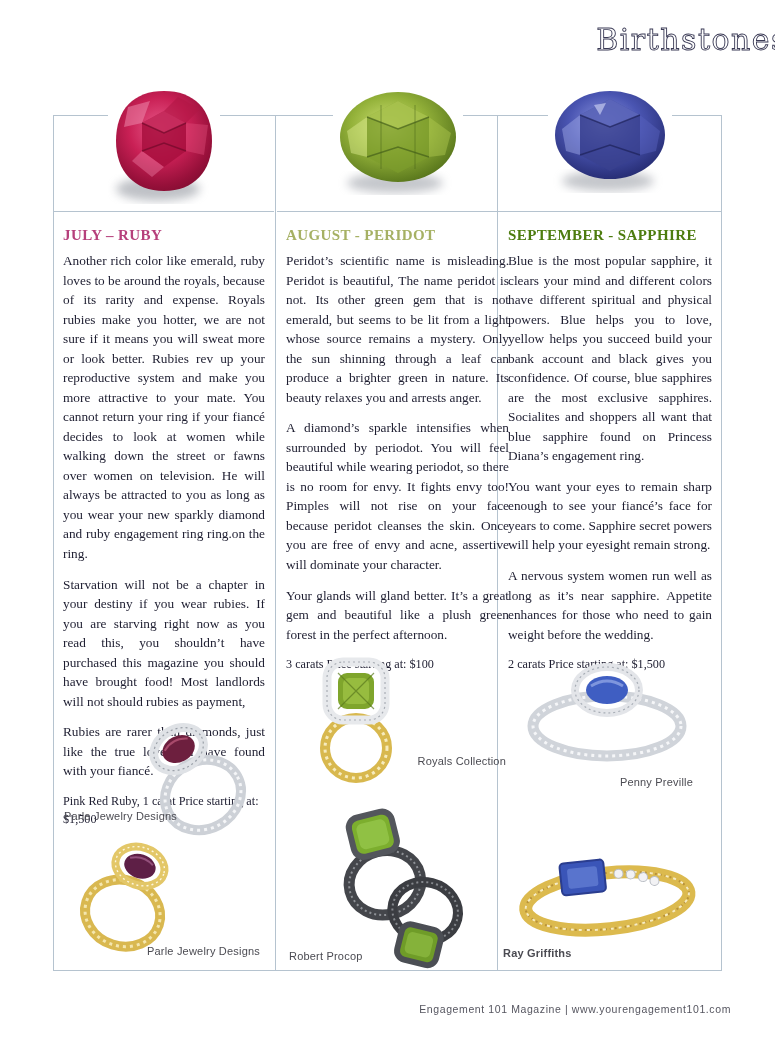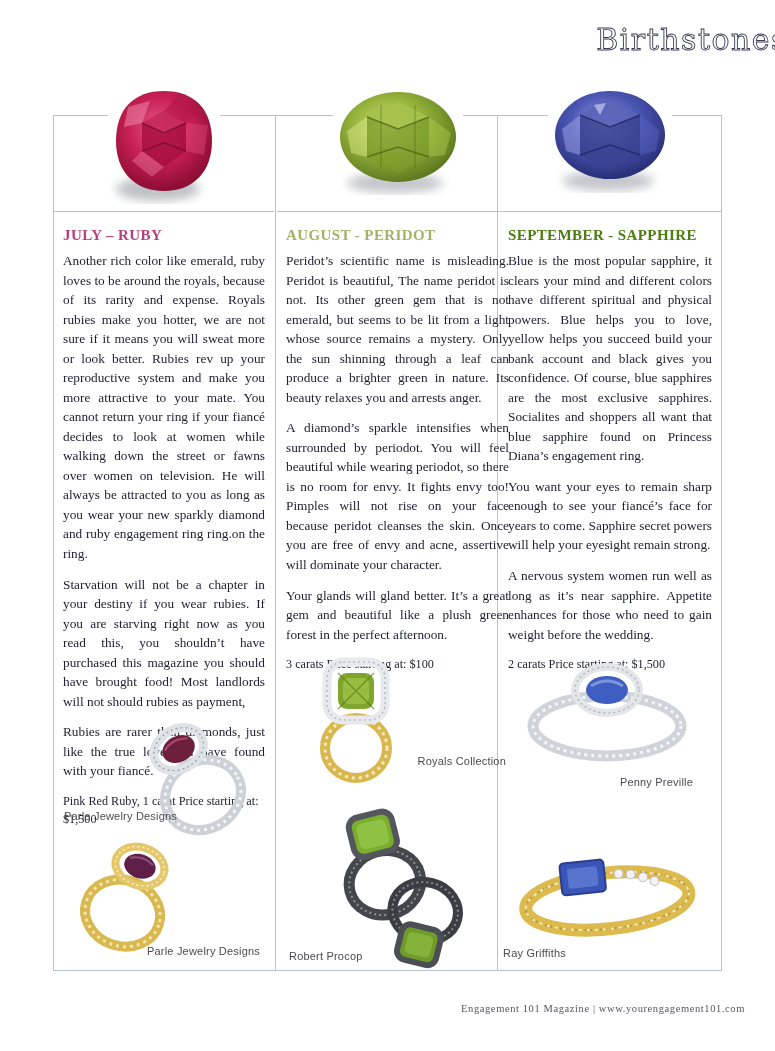--- a/index.html
+++ b/index.html
@@ -33,21 +33,21 @@
 
   
   .gem{position:absolute;top:-30px;left:50%;transform:translateX(-50%);background:#ffffff;}
 
   
   .ring{position:absolute;}
   .credit{position:absolute;font-family:"Liberation Sans", sans-serif;font-size:11px;
           color:#4b4b52;letter-spacing:.2px;white-space:nowrap;}
 
   
-  .footer-line{position:absolute;top:1003px;right:62px;font-family:Liberation Serif, serif;
+  .footer-line{position:absolute;top:1003px;right:76px;font-family:Liberation Sans, sans-serif;
                font-size:10.5px;letter-spacing:.6px;color:#55555f;}
   .page-number{position:absolute;top:1003px;right:18px;font-family:"Liberation Sans", sans-serif;
                font-size:11px;color:#55555f;margin-top:16px;}
 </style>
 </head>
 <body>
 
 <div id="page">
 
   <div id="masthead">
@@ -244,19 +244,19 @@
           <ellipse cx="102" cy="58" rx="82" ry="28" fill="none" stroke="#f7ecc2" stroke-width="2" stroke-dasharray="3 5"></ellipse>
           <rect x="58" y="16" width="44" height="32" rx="4" fill="#3a55b8" stroke="#2a3d8f" stroke-width="2"></rect>
           <rect x="65" y="22" width="30" height="20" rx="3" fill="#5f7ad0" opacity=".85"></rect>
           <circle cx="116" cy="32" r="4.5" fill="#f2f2f4" stroke="#b9bdc4"></circle>
           <circle cx="128" cy="34" r="4.5" fill="#f2f2f4" stroke="#b9bdc4"></circle>
           <circle cx="140" cy="38" r="4.5" fill="#f2f2f4" stroke="#b9bdc4"></circle>
           <circle cx="151" cy="43" r="4.5" fill="#f2f2f4" stroke="#b9bdc4"></circle>
         </g>
       </svg>
     </div>
-    <span class="credit" style="left:4px;top:832px;">Ray Griffiths</span>
+    <span class="credit" style="left:4px;top:832px;font-weight:bold;">Ray Griffiths</span>
   </div>
 
   <span class="footer-line">Engagement 101 Magazine  |  www.yourengagement101.com</span>
   <span class="page-number">67</span>
 
 </div>
 
 </body></html>

